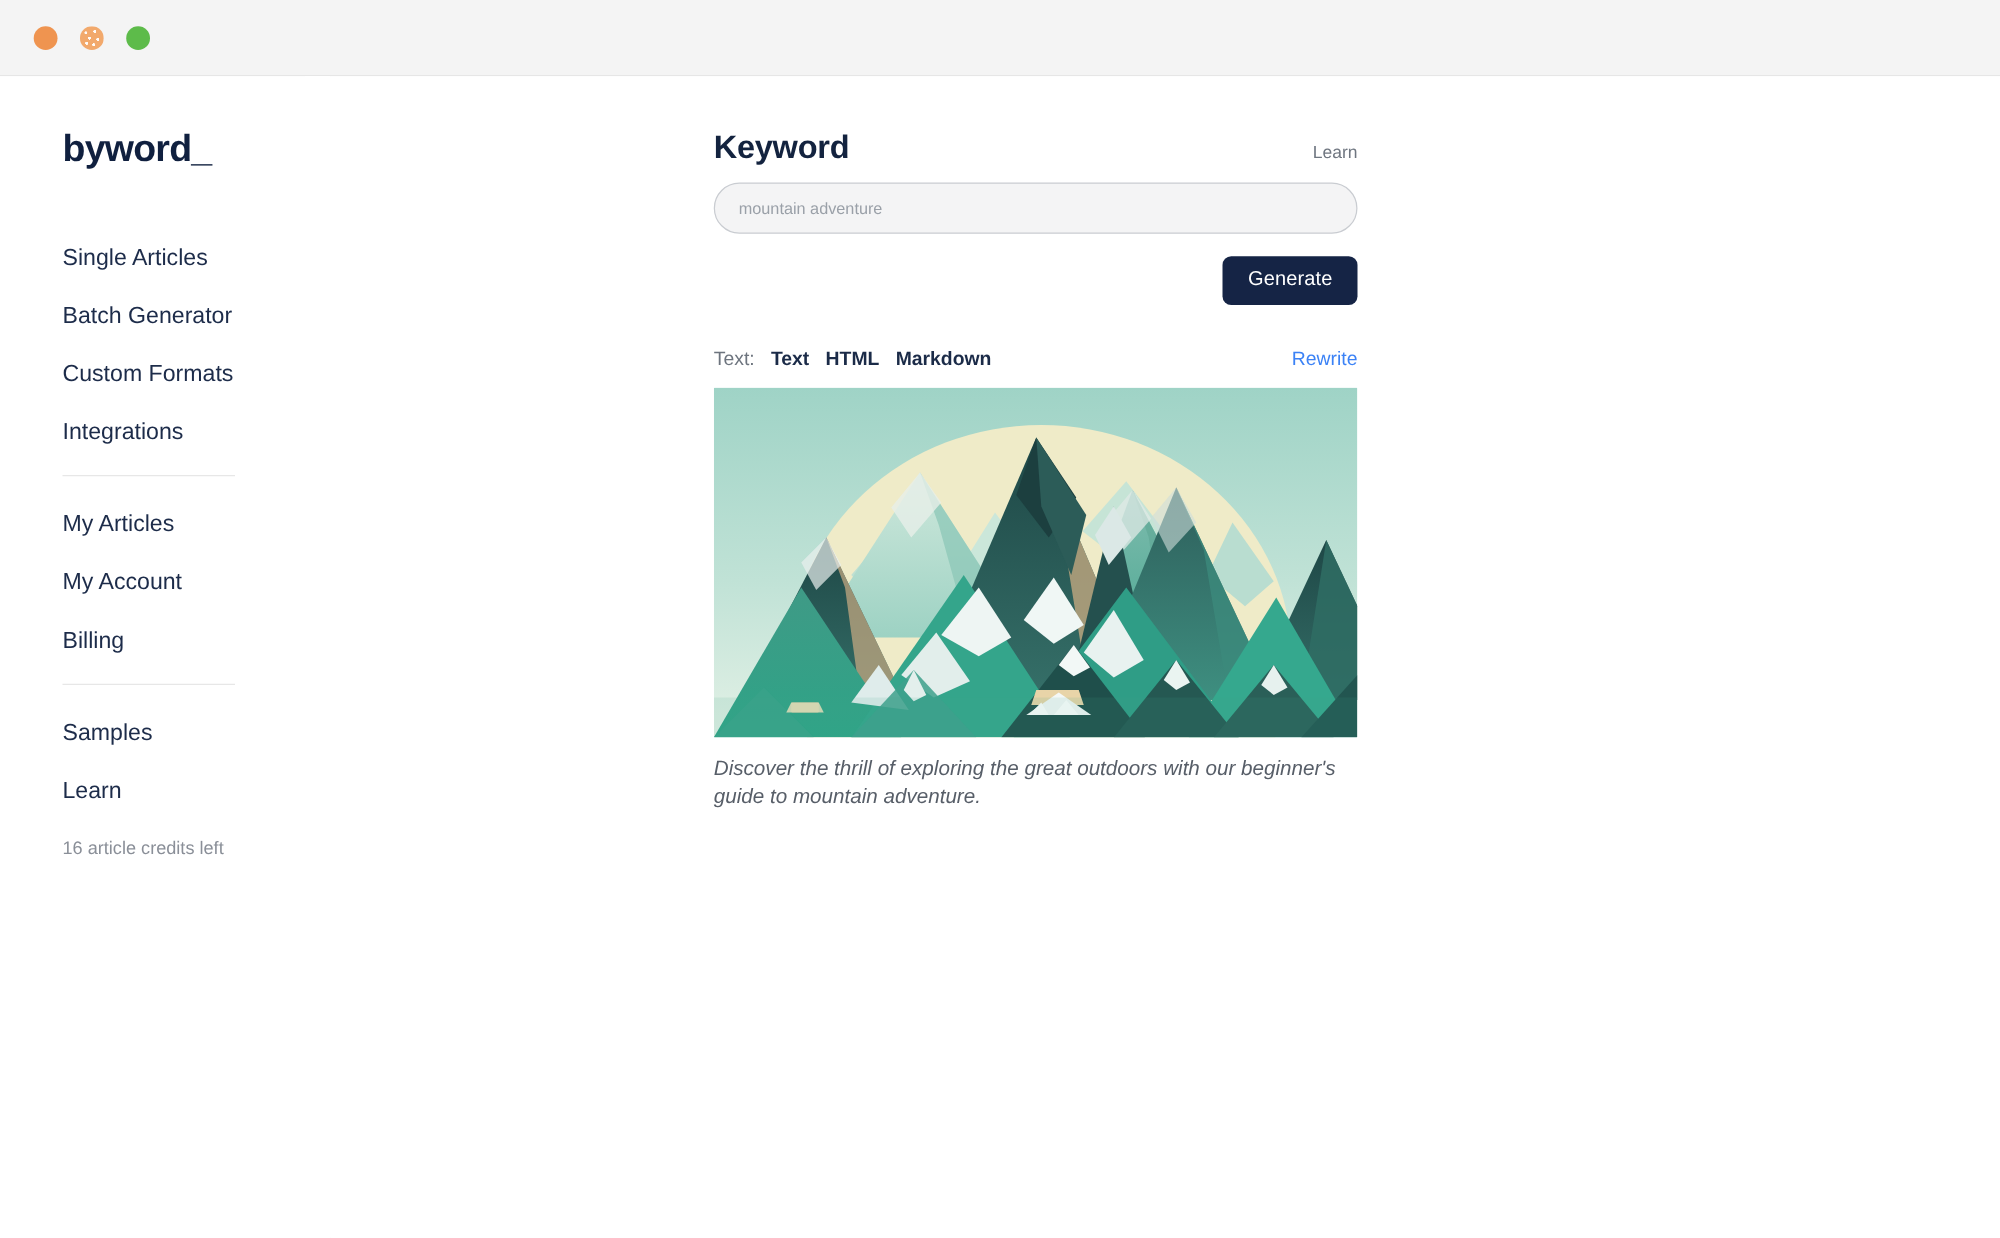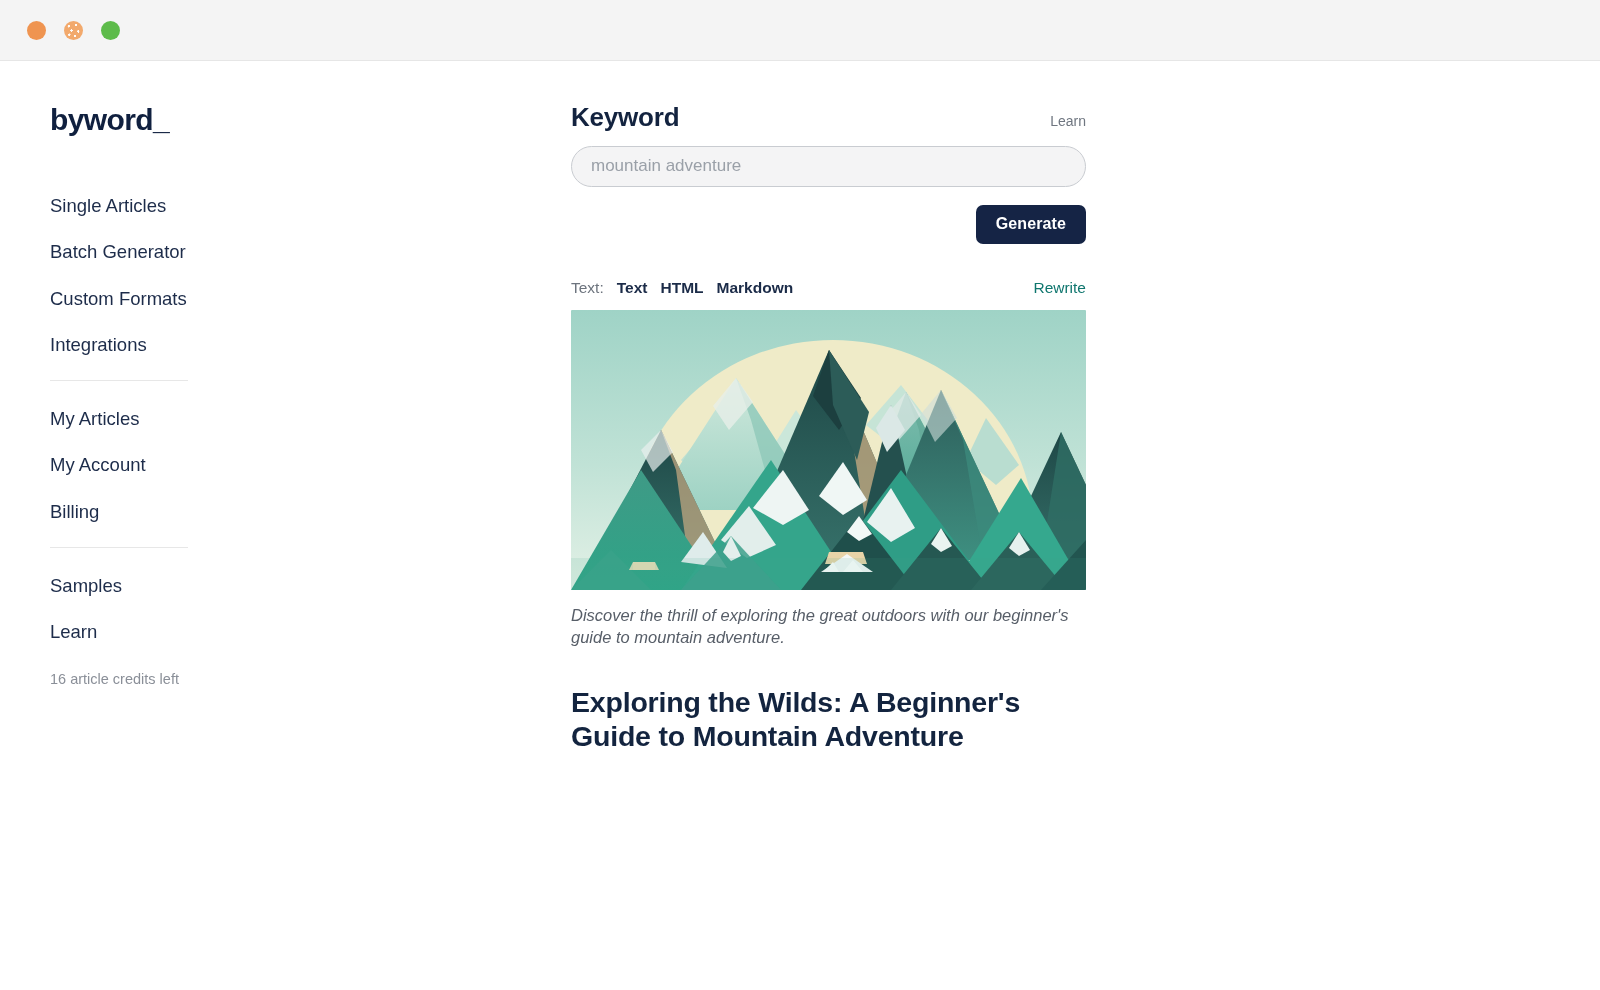--- a/index.html
+++ b/index.html
@@ -126,21 +126,21 @@
   }
   .kw-input {
     display: block;
     margin-top: 14px;
     width: 515px;
     height: 41px;
     border: 1px solid #c9ccd1;
     border-radius: 21px;
     background: #f4f4f5;
     padding: 12px 19px;
-    font-size: 17px;
+    font-size: 13px;
     font-family: "Liberation Sans", sans-serif;
     color: #3a4150;
     outline: none;
   }
   .kw-input::placeholder { color: #9aa0a8; }
 
   .meta-row {
     display: flex;
     margin-top: 14px;
     font-size: 13.5px;
@@ -154,42 +154,42 @@
     margin-top: 18px;
   }
   .gen-btn {
     background: #152445;
     color: #ffffff;
     border: none;
     border-radius: 7px;
     padding: 0 20px;
     height: 39px;
     font-size: 16px;
-    font-weight: bold;
+    font-weight: normal;
     font-family: "Liberation Sans", sans-serif;
     cursor: pointer;
     letter-spacing: 0.1px;
   }
 
   .copy-row {
     display: flex; align-items: baseline;
     justify-content: space-between;
     margin-top: 35px;
     font-size: 15.5px;
   }
   .copy-left { display: flex; align-items: baseline; gap: 13px; }
   .copy-label { color: #6d747e; }
   .copy-opt {
     color: #1b2b48;
     font-weight: bold;
     cursor: pointer;
     text-decoration: none;
   }
   .rewrite-link {
-    color: #0f766e;
+    color: #3b82f6;
     font-size: 15.5px;
     cursor: pointer;
     text-decoration: none;
   }
 
   
   .hero-wrap {
     margin-top: 13px;
     width: 515px; height: 280px;
     overflow: hidden;
@@ -383,19 +383,18 @@
 
           <rect x="62" y="252" width="22" height="8" rx="1" fill="#dcc091" opacity=".9"></rect>
           <polygon points="58,260 88,260 84,252 62,252" fill="#ece0bb" opacity=".9"></polygon>
 
           <rect x="0" y="248" width="515" height="32" fill="#3fa58c" opacity=".12"></rect>
         </svg>
       </div>
 
       <p class="caption">Discover the thrill of exploring the great outdoors with our beginner's guide to mountain adventure.</p>
 
-      <h2 class="article-h1">Exploring the Wilds: A Beginner's Guide to Mountain Adventure</h2>
 
 
     </div>
   </div>
 
 </div>
 
 </body></html>

